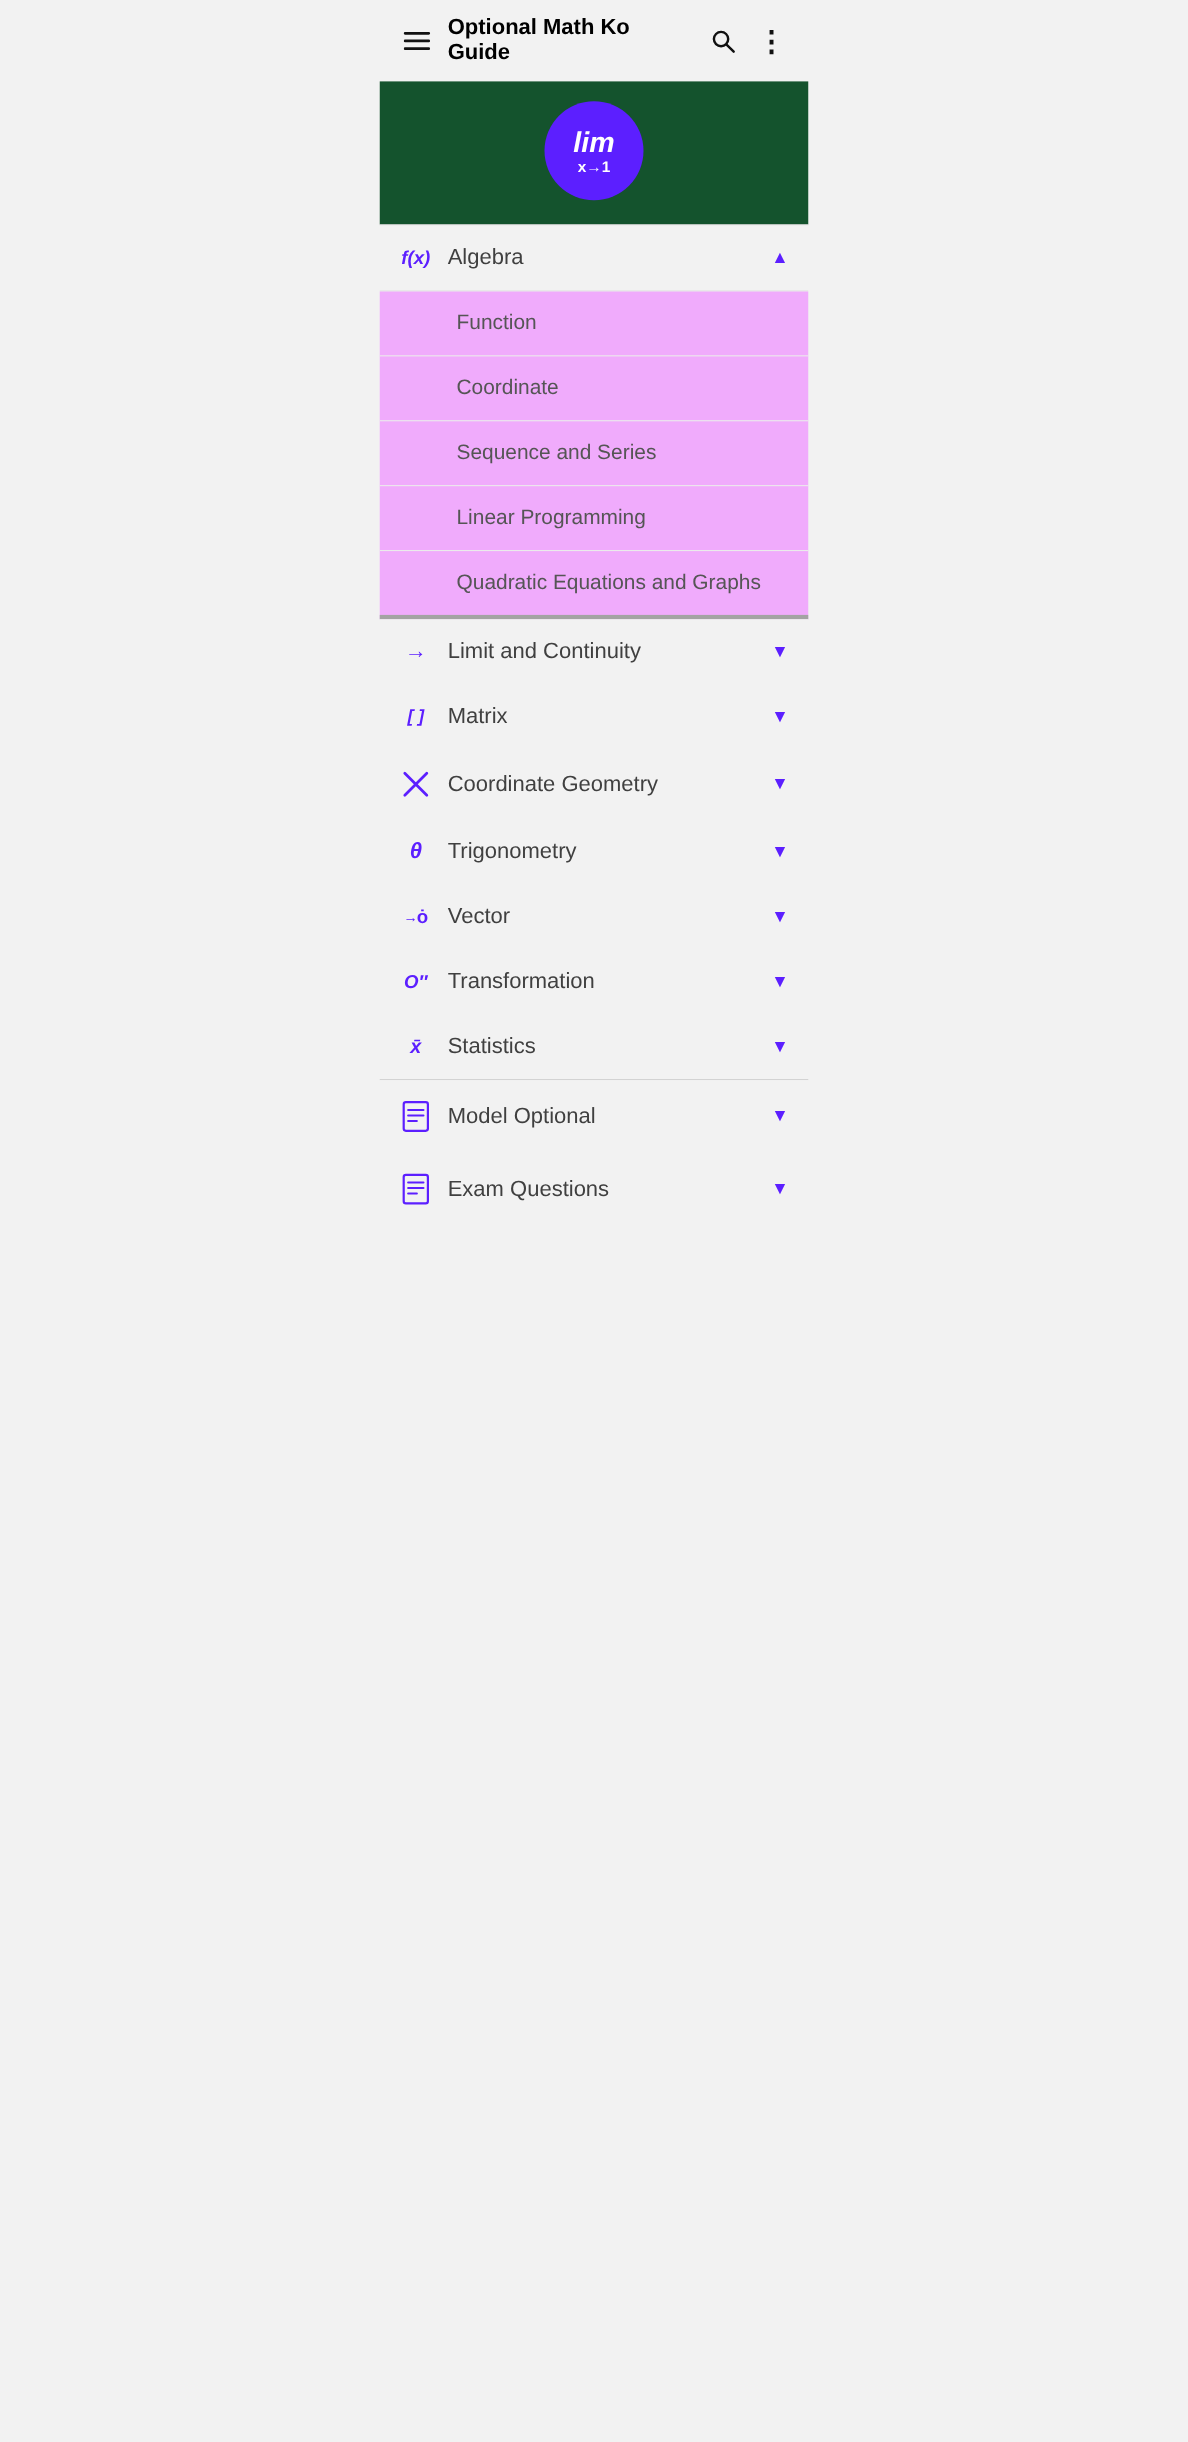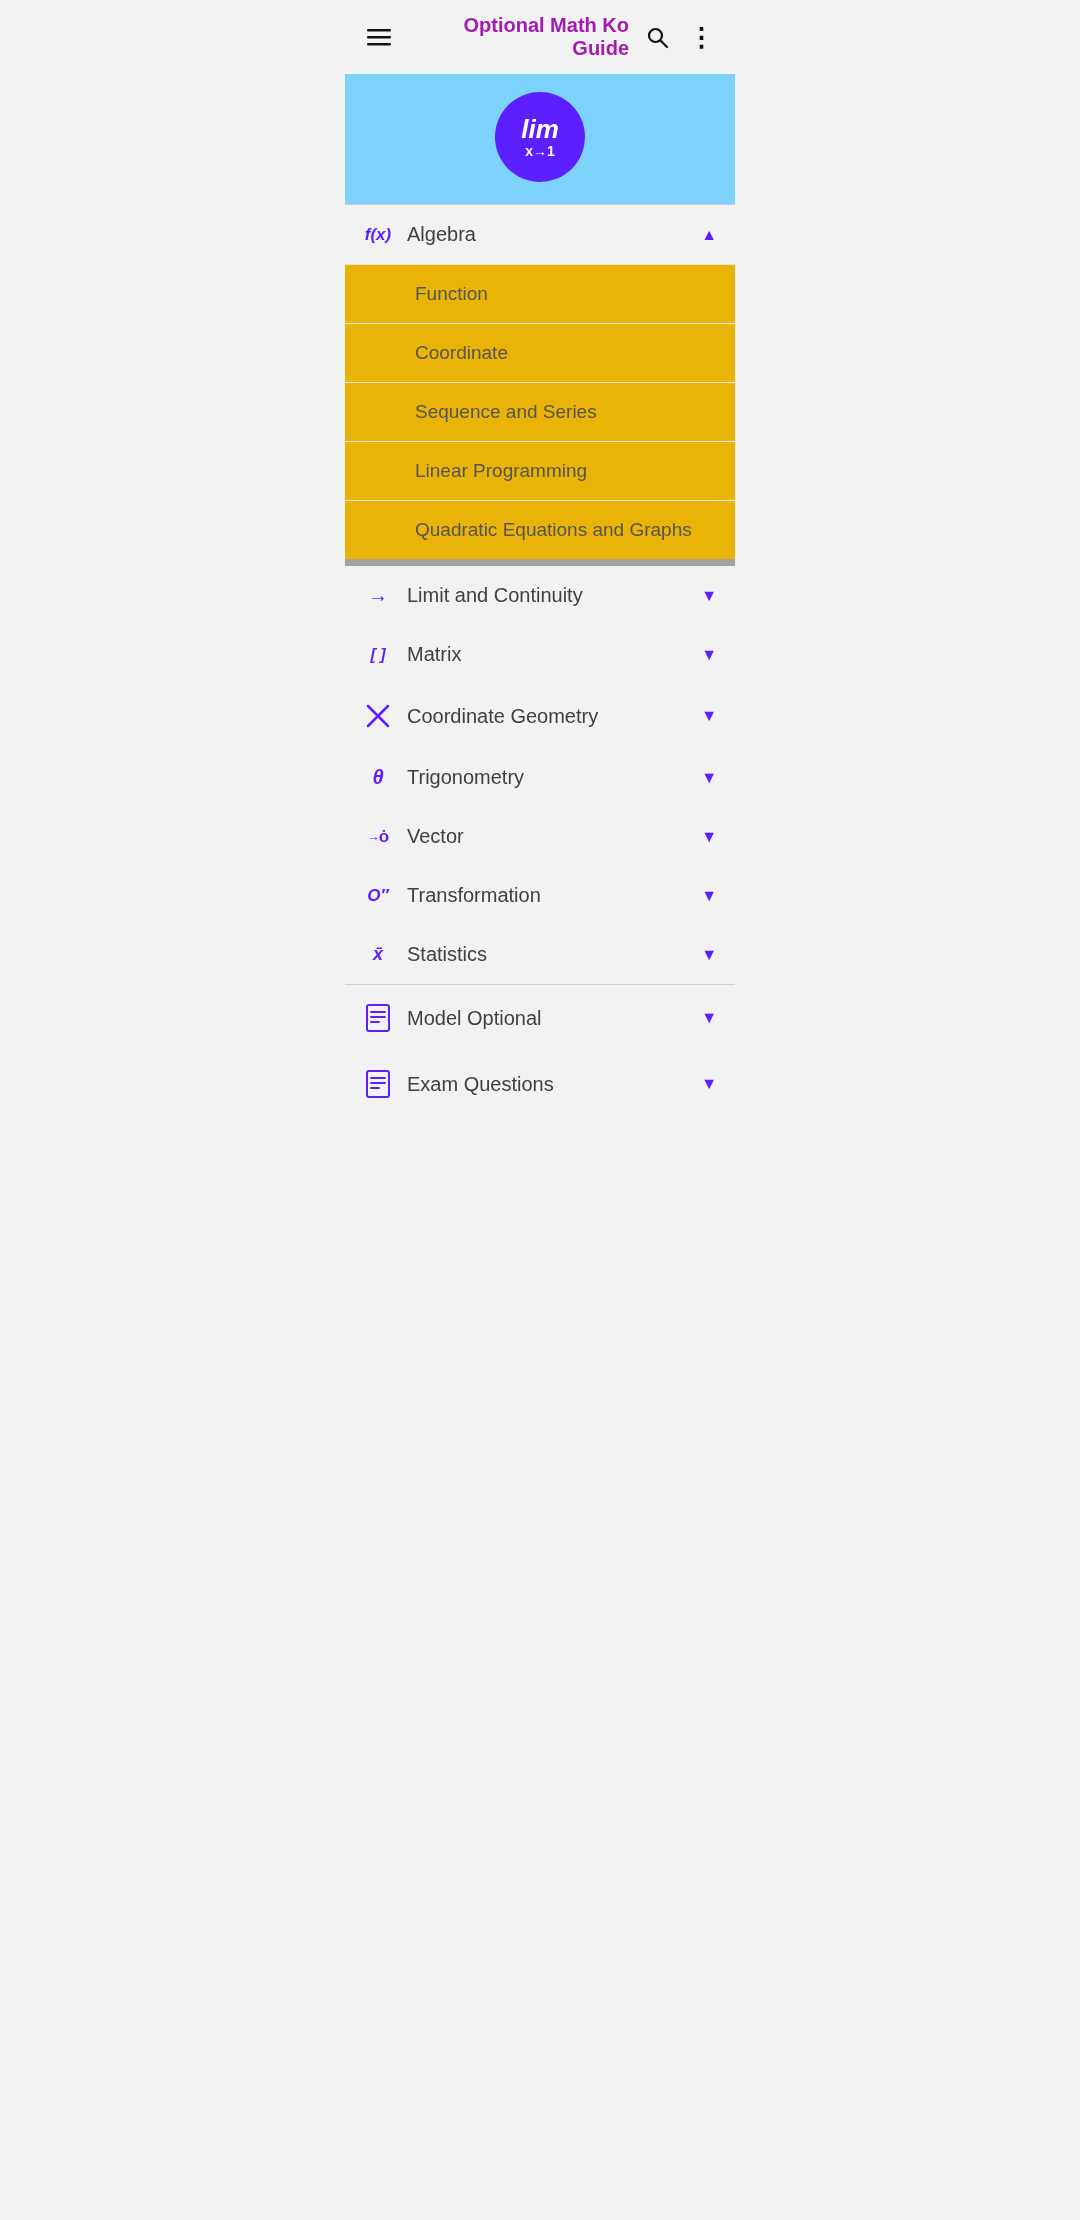--- a/index.html
+++ b/index.html
@@ -18,39 +18,39 @@
       display: flex;
       align-items: center;
       padding: 14px 18px;
       background: #f2f2f2;
       gap: 12px;
     }
     .top-bar-title {
       flex: 1;
       font-size: 20px;
       font-weight: 700;
-      color: #a21caf;
-      text-align: right;
+      color: #000000;
+      text-align: left;
     }
     .top-bar-icon {
       color: #111;
       font-size: 22px;
       cursor: pointer;
       display: flex;
       align-items: center;
       justify-content: center;
       width: 32px;
     }
 
     
     .logo-container {
       display: flex;
       justify-content: center;
       padding: 18px 0 22px;
-      background: #7dd3fc;
+      background: #14532d;
     }
     .logo-circle {
       width: 90px;
       height: 90px;
       border-radius: 50%;
       background: #5c1fff;
       display: flex;
       flex-direction: column;
       align-items: center;
       justify-content: center;
@@ -115,22 +115,22 @@
     }
 
     .cat-arrow {
       color: #5c1fff;
       font-size: 16px;
       margin-left: 6px;
     }
 
     
     .sub-items {
-      background: #eab308;
-      border-bottom: 7px solid #a3a3a3;
+      background: #f0abfc;
+      border-bottom: 4px solid #a3a3a3;
     }
     .sub-item {
       padding: 18px 18px 18px 70px;
       font-size: 19px;
       color: #555;
       font-weight: 400;
       border-bottom: 1px solid #ebebeb;
       cursor: pointer;
     }
     .sub-item:last-child {

